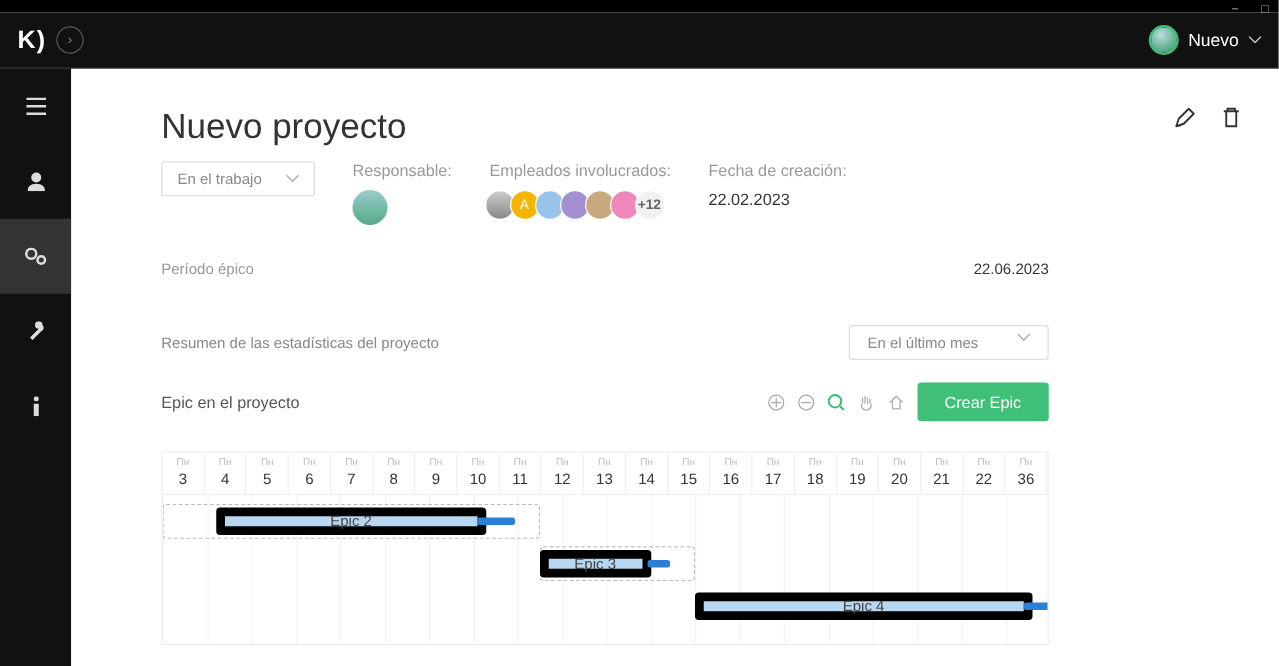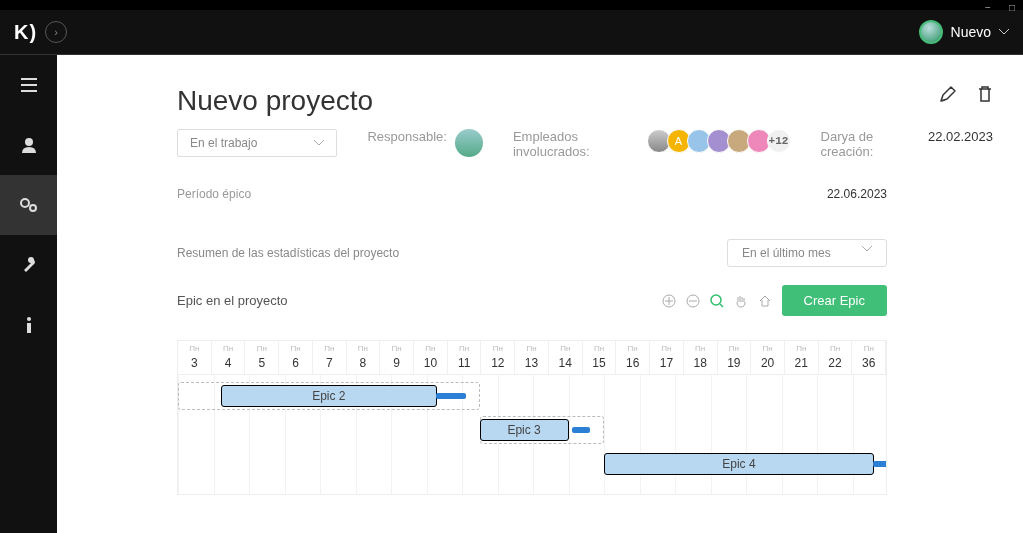--- a/index.html
+++ b/index.html
@@ -13,36 +13,36 @@
   .logo { display: flex; align-items: center; gap: 8px; }
   .logo-text { font-size: 20px; font-weight: bold; letter-spacing: 1px; }
   .logo-circle { border: 1px solid #555; border-radius: 50%; width: 22px; height: 22px; display: flex; align-items: center; justify-content: center; font-size: 11px; color: #888; }
   .user { display: flex; align-items: center; gap: 8px; font-size: 14px; cursor: pointer; }
   .avatar { width: 24px; height: 24px; border-radius: 50%; background: radial-gradient(circle at 40% 30%, #bdd, #5a8 70%, #365); border:2px solid #4b7; }
 
   .sidebar { position: absolute; top: 55px; left: 0; width: 57px; height: 478px; background: #111; display: flex; flex-direction: column; }
   .side-item { height: 60px; display: flex; align-items: center; justify-content: center; color: #ddd; font-size: 16px; cursor: pointer; }
   .side-item.active { background: #333; }
 
-  .main { position: absolute; top: 55px; left: 57px; right: 0; bottom: 0; background: #fff; padding: 30px 30px 0 120px; }
+  .main { position: absolute; top: 55px; left: 57px; right: 0; bottom: 0; background: #fff; padding: 30px 30px 0 72px; }
 
   .header-row { display: flex; align-items: flex-start; justify-content: space-between; }
   .title { font-size: 28px; color: #333; font-weight: 400; }
   .hdr-actions { display: flex; gap: 20px; color: #333; }
   .hdr-actions span { cursor: pointer; font-size: 18px; }
 
   .meta-row { display: flex; gap: 30px; margin-top: 12px; align-items: flex-start; }
-  .status-select { border: 1px solid #ddd; padding: 6px 12px; font-size: 12px; color: #888; width: 168px; display: flex; justify-content: space-between; align-items: center; cursor: pointer; border-radius: 2px; }
-  .meta-col { display: flex; flex-direction: row; gap: 8px; }
+  .status-select { border: 1px solid #ddd; padding: 6px 12px; font-size: 12px; color: #888; width: 123px; display: flex; justify-content: space-between; align-items: center; cursor: pointer; border-radius: 2px; }
+  .meta-col { display: flex; flex-direction: column; gap: 8px; }
   .meta-label { font-size: 13px; color: #999; }
   .meta-avatar { width: 28px; height: 28px; border-radius: 50%; background: linear-gradient(#9cc, #5a8); }
   .avatars { display: flex; }
   .avatars .av { width: 24px; height: 24px; border-radius: 50%; margin-left: -4px; border: 1px solid #fff; display:flex; align-items:center; justify-content:center; font-size:11px; }
   .av1{background:linear-gradient(#ccc,#888);} .av2{background:#f5b400;color:#fff;} .av3{background:#99c4ea;} .av4{background:#a48fd1;} .av5{background:#c8a97e;} .av6{background:#e8b;} 
-  .avmore{background:#f0f0f0;font-size:9px;color:#666;font-weight:bold;font-family:Liberation Mono, monospace;}
+  .avmore{background:#f0f0f0;font-size:9px;color:#666;font-weight:bold;}
   .date-val { font-size: 13px; color: #333; }
 
   .progress-wrap { margin-top: 28px; width: 710px; }
   .progress-row { display:flex; align-items:center; gap:0; }
   .progress-bar { height: 14px; background: #eee; flex: 1; position: relative; }
   .progress-fill { height: 100%; background: #3d9af1; }
   .progress-pct { font-size: 13px; color: #333; width: 60px; text-align: right; }
   .epic-meta { display: flex; justify-content: space-between; font-size: 12px; color: #999; margin-top: 6px; }
   .epic-meta .r { color: #333; }
 
@@ -59,21 +59,21 @@
   .create-btn { background: #3fbf77; color: #fff; border: none; padding: 8px 22px; font-size: 13px; border-radius: 3px; cursor: pointer; }
 
   
   .gantt { border: 1px solid #eee; margin-top: 24px; width: 710px; height: 155px; position: relative; overflow:hidden;}
   .gantt-head { display: flex; border-bottom: 1px solid #eee; }
   .gcell { flex: 1; text-align: center; border-right: 1px solid #f0f0f0; padding: 3px 0; }
   .gcell-l { font-size: 8px; color: #bbb; display:block;}
   .gcell-n { font-size: 12px; color: #333; }
   .gantt-body { position: relative; height: 120px; }
   .grid-col { position:absolute; top:0; bottom:0; border-right:1px solid #f3f3f3; }
-  .bar { position: absolute; height: 22px; background: #b8d7f1; border: 1px solid #000000; border-radius: 3px; display: flex; align-items: center; justify-content: center; font-size: 12px; color: #444; }
+  .bar { position: absolute; height: 22px; background: #b8d7f1; border: 7px solid #000000; border-radius: 3px; display: flex; align-items: center; justify-content: center; font-size: 12px; color: #444; }
   .bar .tail { position:absolute; right:-30px; height:6px; width:30px; background:#2b80d6; top:50%; transform:translateY(-50%); border-radius:2px;}
   .bar .tail-short { width:18px; right:-22px; }
   .dashed-box { position:absolute; border:1px dashed #bbb; border-radius:3px; height:28px; }
 
   svg { display:block; }
 </style>
 </head>
 <body>
 
 <div class="titlebar">
@@ -163,21 +163,21 @@
         <div class="av av1"></div>
         <div class="av av2">A</div>
         <div class="av av3"></div>
         <div class="av av4"></div>
         <div class="av av5"></div>
         <div class="av av6"></div>
         <div class="av avmore">+12</div>
       </div>
     </div>
     <div class="meta-col">
-      <span class="meta-label">Darya de creación:</span>
+      <span class="meta-label">Fecha de creación:</span>
       <span class="date-val">22.02.2023</span>
     </div>
   </div>
 
   <div class="progress-wrap">
     <div class="epic-meta">
       <span>Período épico</span>
       <span class="r">22.06.2023</span>
     </div>
   </div>

